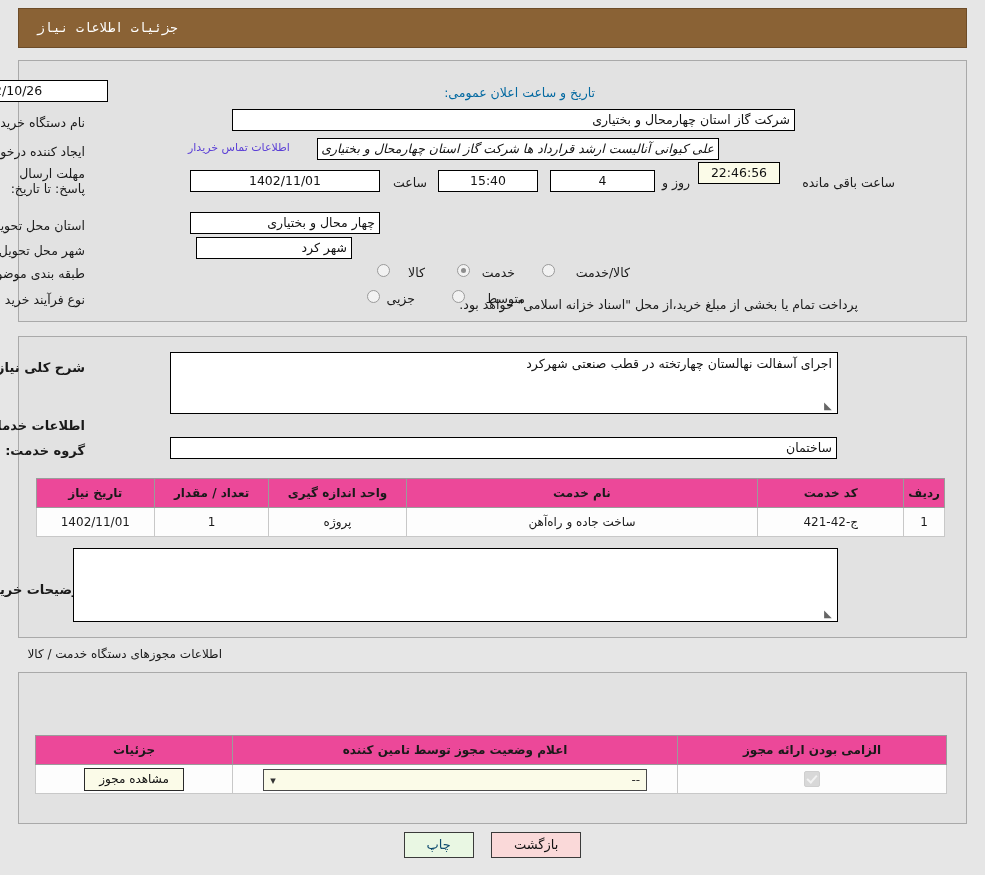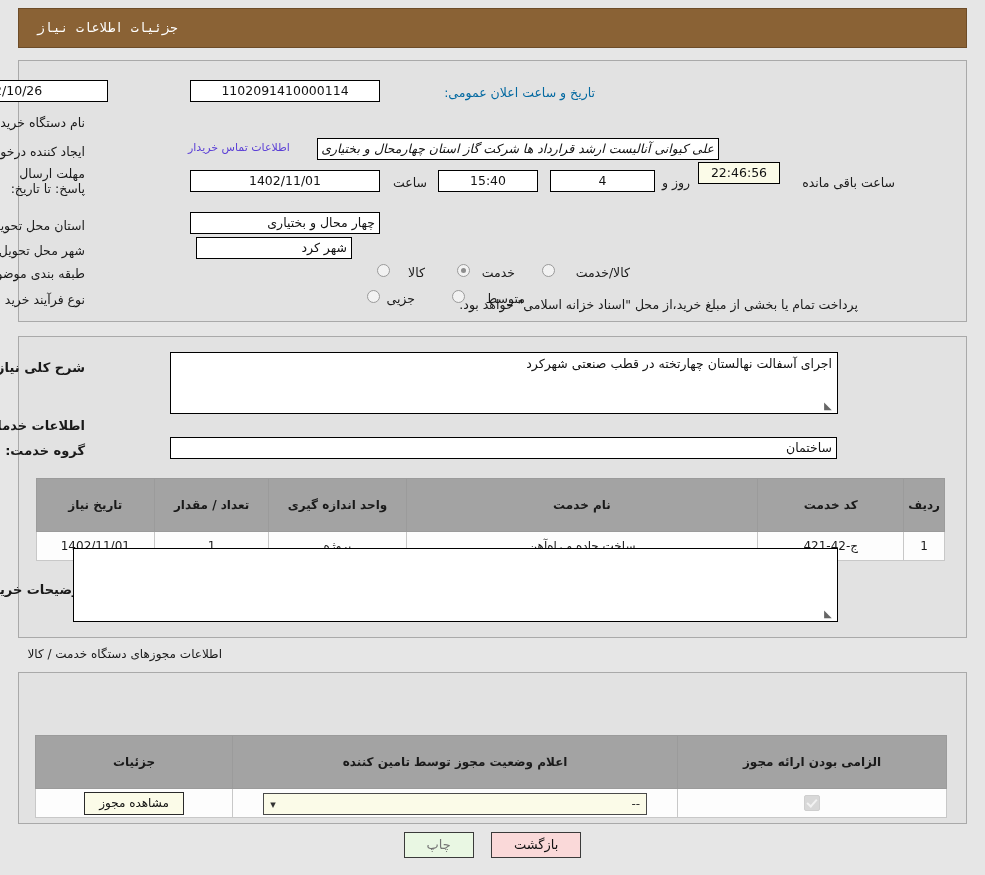--- a/index.html
+++ b/index.html
@@ -167,26 +167,26 @@
   }
 
   
   table.grid {
     position: absolute;
     border-collapse: collapse;
     font-size: 12px;
     background: #ffffff;
   }
   table.grid th {
-    background: #a3a3a3;
+    background: #ec4899;
     border: 1px solid #9b9b9b;
     font-weight: bold;
     color: #1a1a1a;
     height: 24px;
-    padding: 14px 4px;
+    padding: 2px 4px;
     text-align: center;
     white-space: nowrap;
   }
   table.grid td {
     background: #fdfdfd;
     border: 1px solid #c8c8c8;
     height: 24px;
     padding: 2px 4px;
     text-align: center;
     color: #1a1a1a;
@@ -256,46 +256,46 @@
   }
   .fbtn {
     display: inline-block;
     border: 1px solid #3a3a3a;
     font-size: 13px;
     padding: 3px 22px;
     margin: 0 6px;
     cursor: pointer;
     line-height: 18px;
   }
-  .fbtn.print { background: #e9f7e3; color: #737373; }
+  .fbtn.print { background: #e9f7e3; color: #0c4a6e; }
   .fbtn.back  { background: #fad9d9; color: #111; }
 </style>
 </head>
 <body>
 
 <div id="page">
 
   <div class="watermark">
     <div class="wm-shield"></div>
     <div class="wm-text">AnaTender.net</div>
   </div>
 
   <div class="titlebar">
     <span>جزئیات اطلاعات نیاز</span>
   </div>
 
   <div class="panel" id="panel-top"></div>
 
   <div class="lbl" style="right:900px; top:85px;">شماره نیاز:</div>
-  <div class="fld" style="right:605px; top:80px; width:190px;">1102091410000114</div>
 
   <div class="lbl" style="right:390px; top:85px; color:#0369a1;">تاریخ و ساعت اعلان عمومی:</div>
   <div class="fld" style="right:877px; left:104px; top:80px; width:252px;">1402/10/26 - 15:46</div>
 
   <div class="lbl" style="right:900px; top:115px;">نام دستگاه خریدار:</div>
+  <div class="fld rt" style="left:232px; top:109px; width:563px;">شرکت گاز استان چهارمحال و بختیاری</div>
 
   <div class="lbl" style="right:900px; top:144px;">ایجاد کننده درخواست:</div>
   <div class="fld rt" style="left:317px; top:138px; width:402px;font-style:italic;">علی کیوانی آنالیست ارشد قرارداد ها شرکت گاز استان چهارمحال و بختیاری</div>
   <div class="link" style="left:188px; top:141px;">اطلاعات تماس خریدار</div>
 
   <div class="lbl" style="right:900px; top:166px; width:84px; text-align:right; white-space:normal;">مهلت ارسال پاسخ: تا تاریخ:</div>
   <div class="fld" style="right:605px; top:170px; width:190px;">1402/11/01</div>
   <div class="inline-txt" style="right:558px; top:175px;">ساعت</div>
   <div class="fld" style="right:447px; top:170px; width:100px;">15:40</div>
   <div class="fld" style="right:330px; top:170px; width:105px;">4</div>

